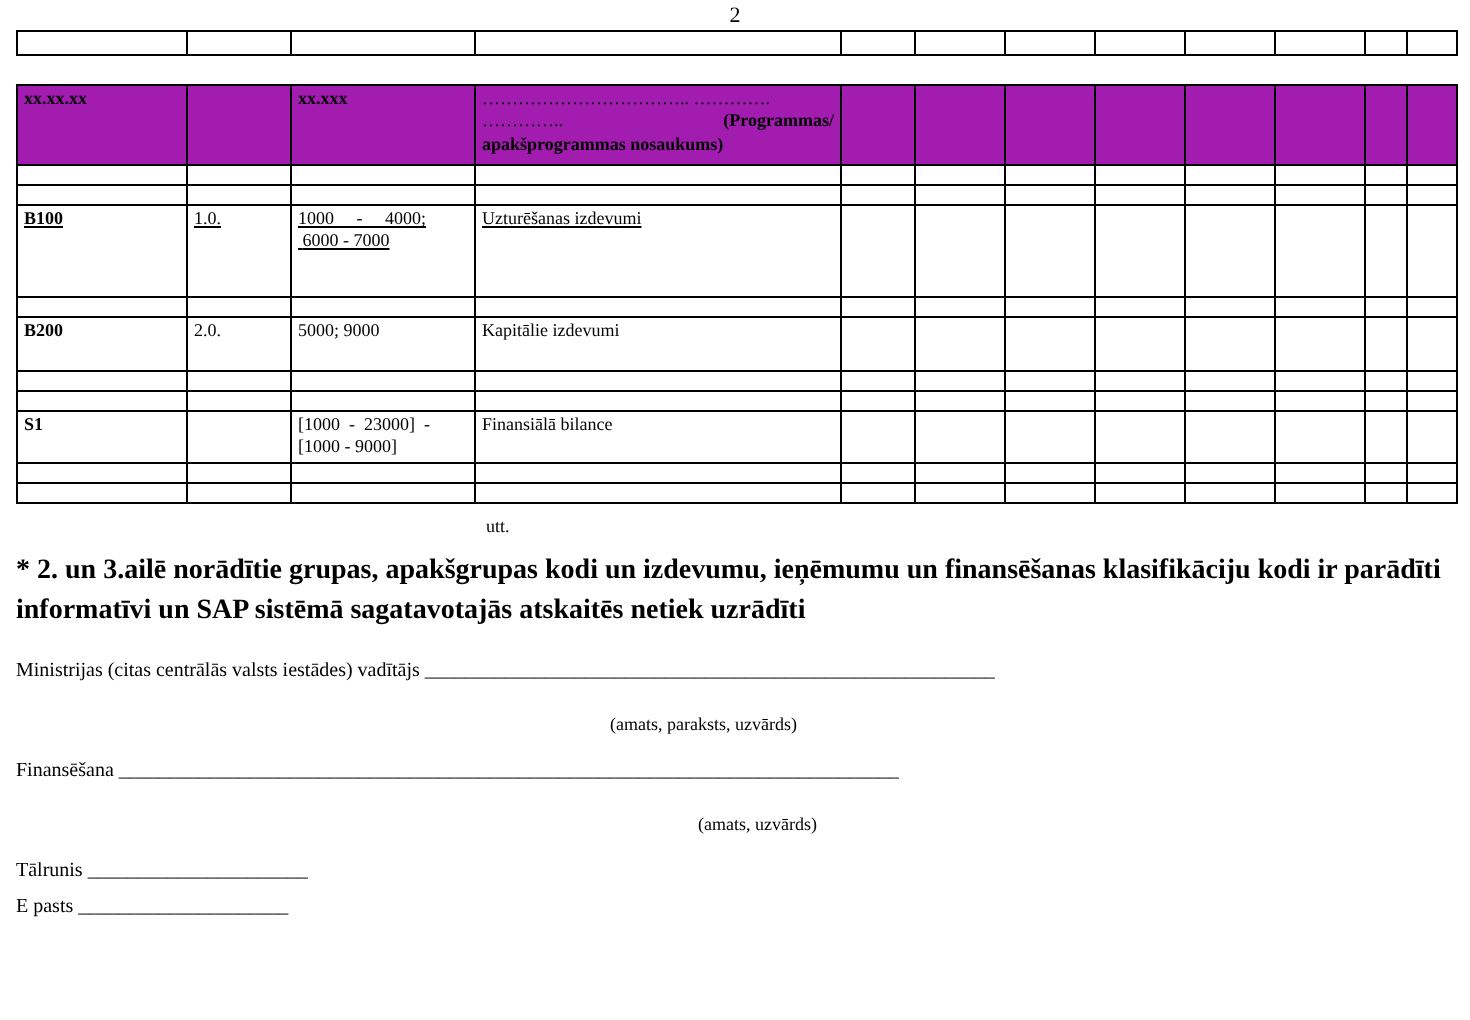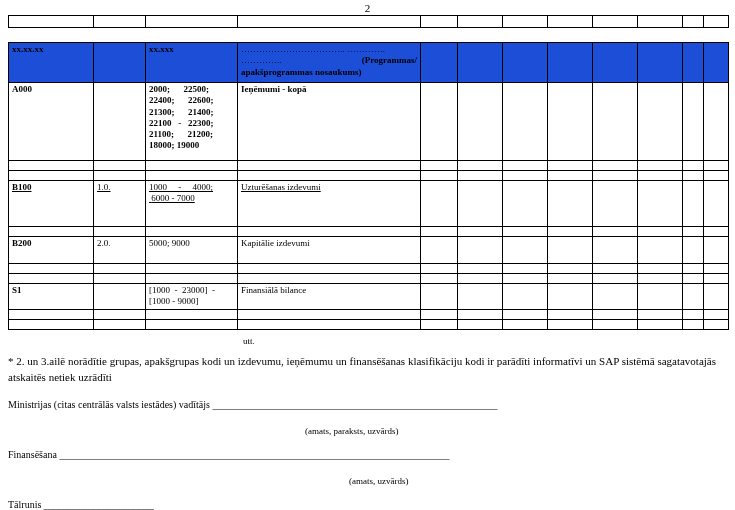--- a/index.html
+++ b/index.html
@@ -24,36 +24,36 @@
     vertical-align: top;
     padding: 1px 3px;
     font-size: 9px;
     line-height: 1.25;
     overflow: hidden;
   }
   .strip { margin-top: 1px; }
   tr.rs td { height: 12px; padding: 0; }
   .main { margin-top: 14px; }
 
-  tr.rh td { background: #1d4ed8; height: 40px; }
+  tr.rh td { background: #a21caf; height: 40px; }
   tr.ra td { height: 78px; }
   tr.re td { height: 10px; padding: 0; }
   tr.rb000 td { height: 16px; }
   tr.rb100 td { height: 46px; text-decoration: underline; }
   tr.rb200 td { height: 27px; }
   tr.rs1 td { height: 26px; }
   tr.rf td { height: 16px; }
 
   .b { font-weight: bold; }
   .codes { white-space: pre-wrap; }
   .spread { display: flex; justify-content: space-between; }
 
   .utt { font-size: 9px; margin: 6px 0 4px 243px; }
   .footnote {
-    font-size: 11px; font-weight: normal;
+    font-size: 14px; font-weight: bold;
     margin: 8px 0 0 8px; width: 714px; line-height: 1.45;
   }
   .sig { font-size: 10px; margin: 13px 0 0 8px; white-space: nowrap; }
   .cap { font-size: 9px; margin-top: 16px; }
   .cap1 { margin-left: 305px; }
   .cap2 { margin-left: 322px; padding-left: 27px; }
 </style>
 </head>
 <body>
 
@@ -124,39 +124,20 @@
     <td class="e"></td>
         <td class="e"></td>
         <td class="e"></td>
         <td class="e"></td>
         <td class="e"></td>
         <td class="e"></td>
         <td class="e"></td>
         <td class="e"></td>
   </tr>
 
-  <tr class="ra">
-    <td class="b">A000</td>
-    <td></td>
-    <td class="b codes">2000;      22500;
-22400;      22600;
-21300;      21400;
-22100   -   22300;
-21100;      21200;
-18000; 19000</td>
-    <td class="b">Ieņēmumi - kopā</td>
-    <td class="e"></td>
-        <td class="e"></td>
-        <td class="e"></td>
-        <td class="e"></td>
-        <td class="e"></td>
-        <td class="e"></td>
-        <td class="e"></td>
-        <td class="e"></td>
-  </tr>
 
   <tr class="re">
         <td class="e"></td>
         <td class="e"></td>
         <td class="e"></td>
         <td class="e"></td>
         <td class="e"></td>
         <td class="e"></td>
         <td class="e"></td>
         <td class="e"></td>

